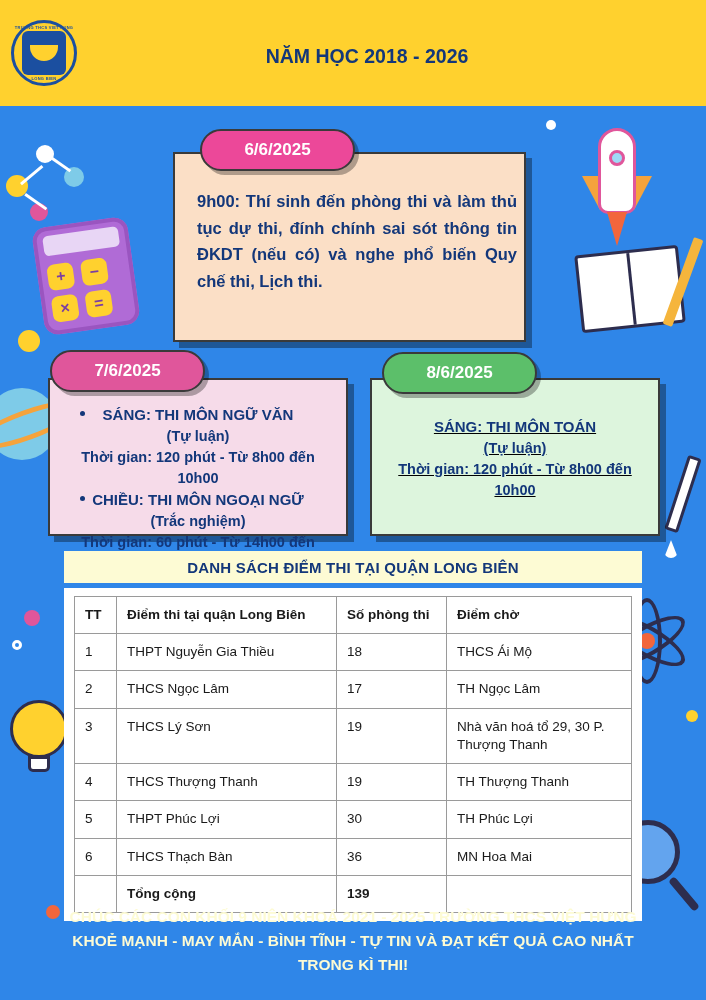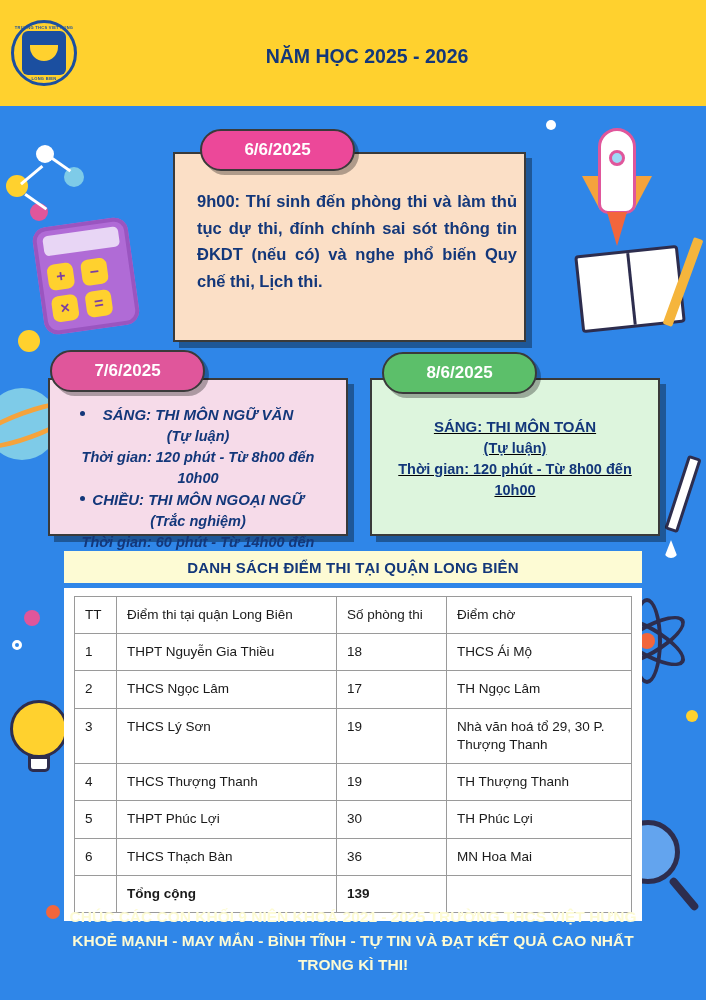--- a/index.html
+++ b/index.html
@@ -241,21 +241,20 @@
   }
 
   
   .card-pink {
     position: absolute;
     left: 48px; top: 378px;
     width: 300px; height: 158px;
     background: #f6dbe9;
     border: 2px solid #3a3a3a;
     box-shadow: 6px 6px 0 rgba(0,0,0,0.35);
-    font-style: italic;
   }
   .pill-76 {
     left: 50px; top: 350px; width: 155px; height: 42px;
     background: #e0569b; font-size: 17px;
   }
   
   .card-green {
     position: absolute;
     left: 370px; top: 378px;
     width: 290px; height: 158px;
@@ -314,21 +313,21 @@
     font-size: 13.5px;
     color: #1a1a1a;
   }
   th, td {
     border: 1px solid #9a9a9a;
     padding: 9px 10px;
     text-align: left;
     vertical-align: top;
     line-height: 1.35;
   }
-  th { font-weight: normal; }
+  th { font-weight: bold; }
   .col-tt { width: 42px; }
   .col-name { width: 220px; }
   .col-rooms { width: 110px; }
   td.total, td.total-val { font-weight: bold; }
   tr.total-row td:first-child { border-right-color: #9a9a9a; }
 
   
   .footer {
     position: absolute;
     left: 42px; top: 905px;
@@ -403,21 +402,21 @@
   <div class="logo-wrap">
     <div class="logo">
       <div class="logo-ring-text">TRUONG THCS VIET HUNG</div>
       <div class="logo-inner">
           <div class="logo-book"></div>
         </div>
       <div class="logo-ring-text bottom">LONG BIEN</div>
     </div>
   </div>
   <div class="header-titles">
-    <div class="line2">NĂM HỌC 2025 - 2026</div>
+    <div class="line2">NĂM HỌC 2018 - 2026</div>
   </div>
 </div>
 
 <div class="card-note">
   <div class="body">9h00: Thí sinh đến phòng thi và làm thủ tục dự thi, đính chính sai sót thông tin ĐKDT (nếu có) và nghe phổ biến Quy chế thi, Lịch thi.</div>
 </div>
 <div class="pill pill-66">6/6/2025</div>
 
 <div class="card-pink">
   <div class="inner sess">

